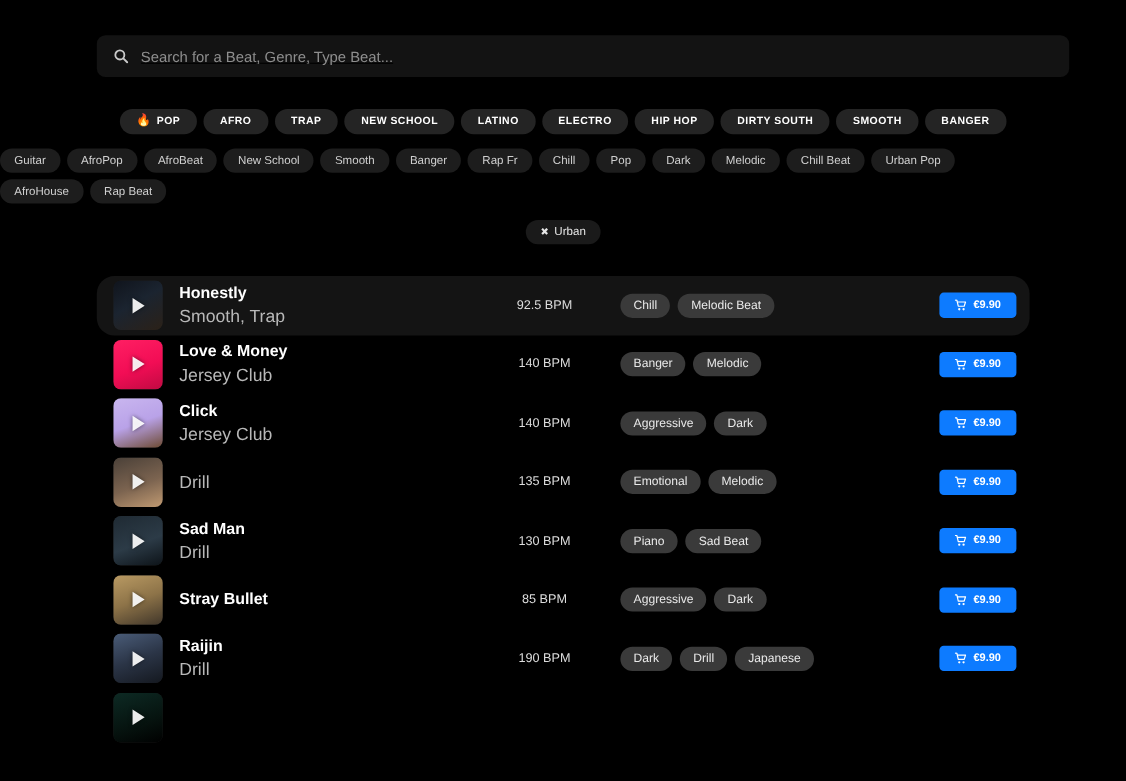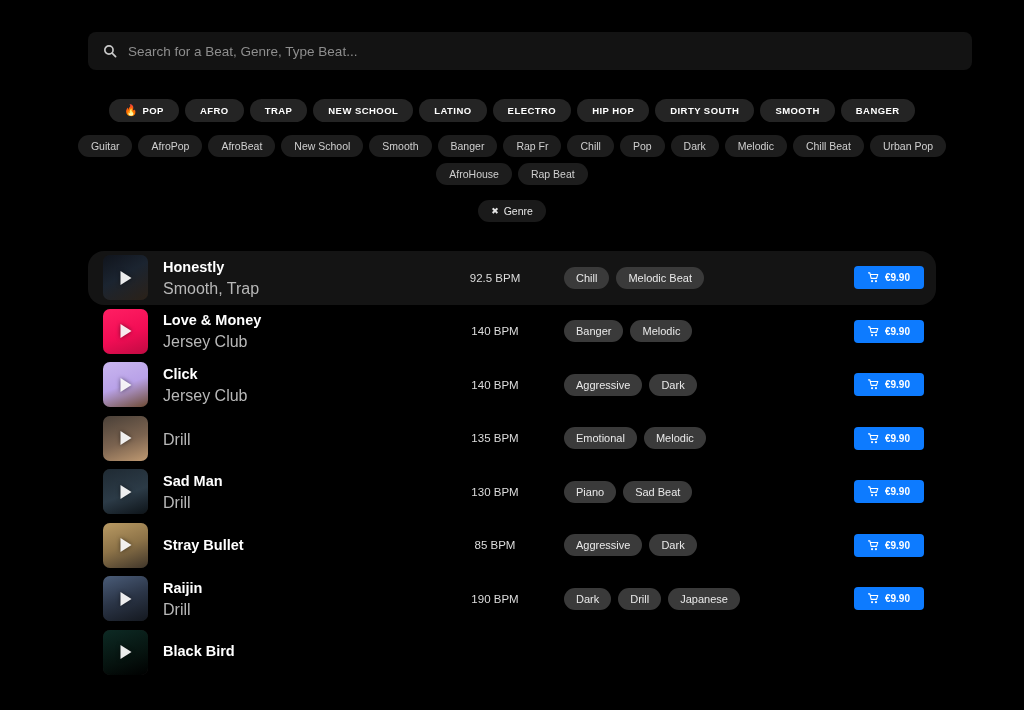--- a/index.html
+++ b/index.html
@@ -5,21 +5,21 @@
   * { box-sizing: border-box; margin: 0; padding: 0; }
   html, body {
     width: 1024px; height: 710px;
     background: #000000;
     font-family: "Liberation Sans", sans-serif;
     overflow: hidden;
   }
   .page { width: 1024px; height: 710px; position: relative; background:#000; }
 
   
-  .search-wrap { padding: 32px 52px 0 88px; }
+  .search-wrap { padding: 32px 52px 0 88px; text-decoration: underline; }
   .search-box {
     height: 38px; background:#131313; border-radius:8px;
     display:flex; align-items:center; gap:11px; padding:0 15px;
   }
   .search-icon { width:14px; height:14px; flex:none; display:block; }
   .search-input {
     flex:1; background:transparent; border:none; outline:none;
     color:#e8e8e8; font-size:13.5px; font-family:"Liberation Sans", sans-serif;
   }
   .search-input::placeholder { color:#8e8e8e; }
@@ -34,21 +34,21 @@
     font-size:9.5px; font-weight:bold; letter-spacing:0.45px;
     padding:6px 15px; border-radius:20px; white-space:nowrap;
     display:flex; align-items:center; gap:4px; cursor:pointer;
     border:none; font-family:"Liberation Sans", sans-serif;
   }
   .flame { font-size:11px; line-height:1; }
 
   
   .subtag-rows { margin-top:13px; }
   .subtag-row {
-    display:flex; justify-content:center; align-items:center;
+    display:flex; justify-content:flex-start; align-items:center;
     gap:6px; margin-bottom:6px; flex-wrap:nowrap;
   }
   .subtag {
     background:#1d1d1d; color:#cfcfcf;
     font-size:10.5px; padding:5px 13px; border-radius:20px;
     white-space:nowrap; cursor:pointer; border:none;
     font-family:"Liberation Sans", sans-serif;
   }
 
   
@@ -184,21 +184,21 @@
       </div>
       <div class="subtag-row">
         <button class="subtag">AfroHouse</button>
         <button class="subtag">Rap Beat</button>
       </div>
     </div>
 
   <div class="reset-row">
     <button class="reset-btn">
       <span class="reset-x">✖</span>
-      <span>Genre</span>
+      <span>Urban</span>
     </button>
   </div>
 
   <div class="tracklist">
     <div id="tracks-container">
         <div class="track active">
           <div class="thumb-cell">
             <div class="thumb">
               <div class="art" style="background: linear-gradient(150deg, rgb(16, 20, 28) 0%, rgb(27, 36, 48) 45%, rgb(43, 33, 24) 100%);"></div>
               <div class="play-badge"></div>
@@ -385,24 +385,20 @@
             </button>
           </div>
         </div>
         <div class="track">
           <div class="thumb-cell">
             <div class="thumb">
               <div class="art" style="background: linear-gradient(160deg, rgb(13, 42, 36) 0%, rgb(6, 19, 15) 60%, rgb(0, 0, 0) 100%);"></div>
               <div class="play-badge"></div>
             </div>
           </div>
-          <div class="meta">
-            <div class="title">Black Bird</div>
-            <div class="subtitle"></div>
-          </div>
           <div class="bpm"></div>
           <div class="tags"></div>
           <div class="buy-cell"></div>
         </div>
       </div>
     <div class="fade-bottom"></div>
   </div>
 
 </div>
 

